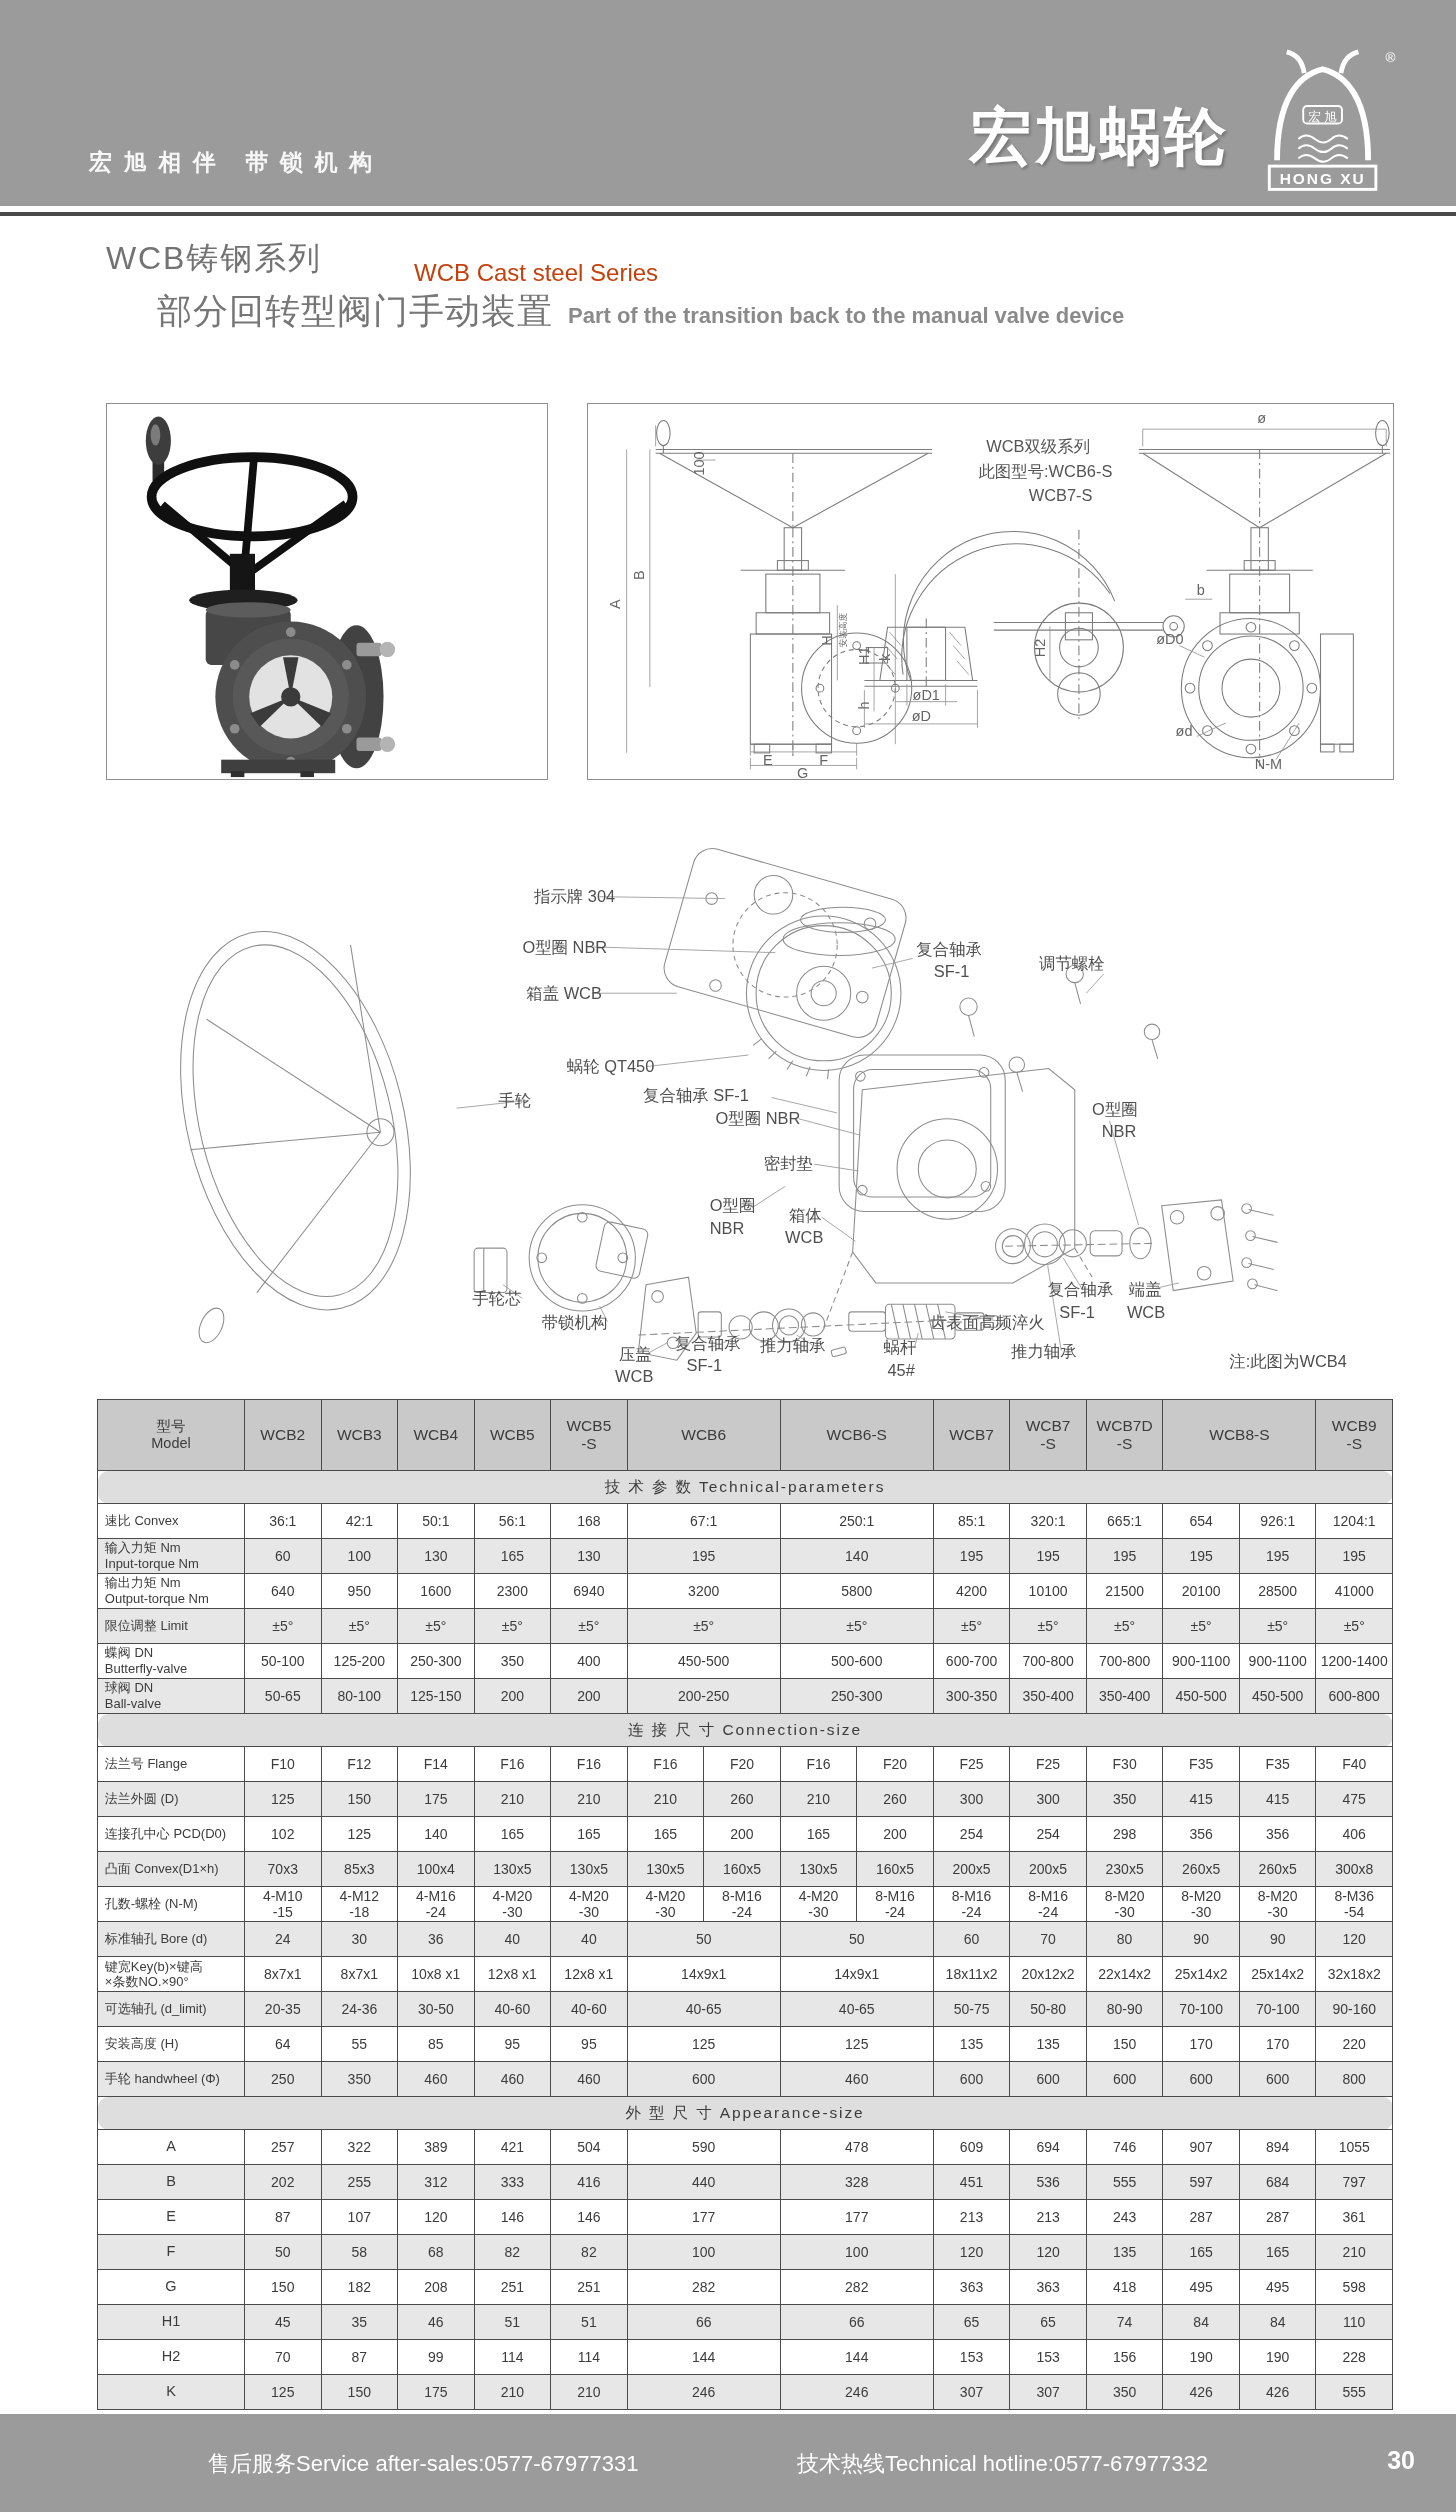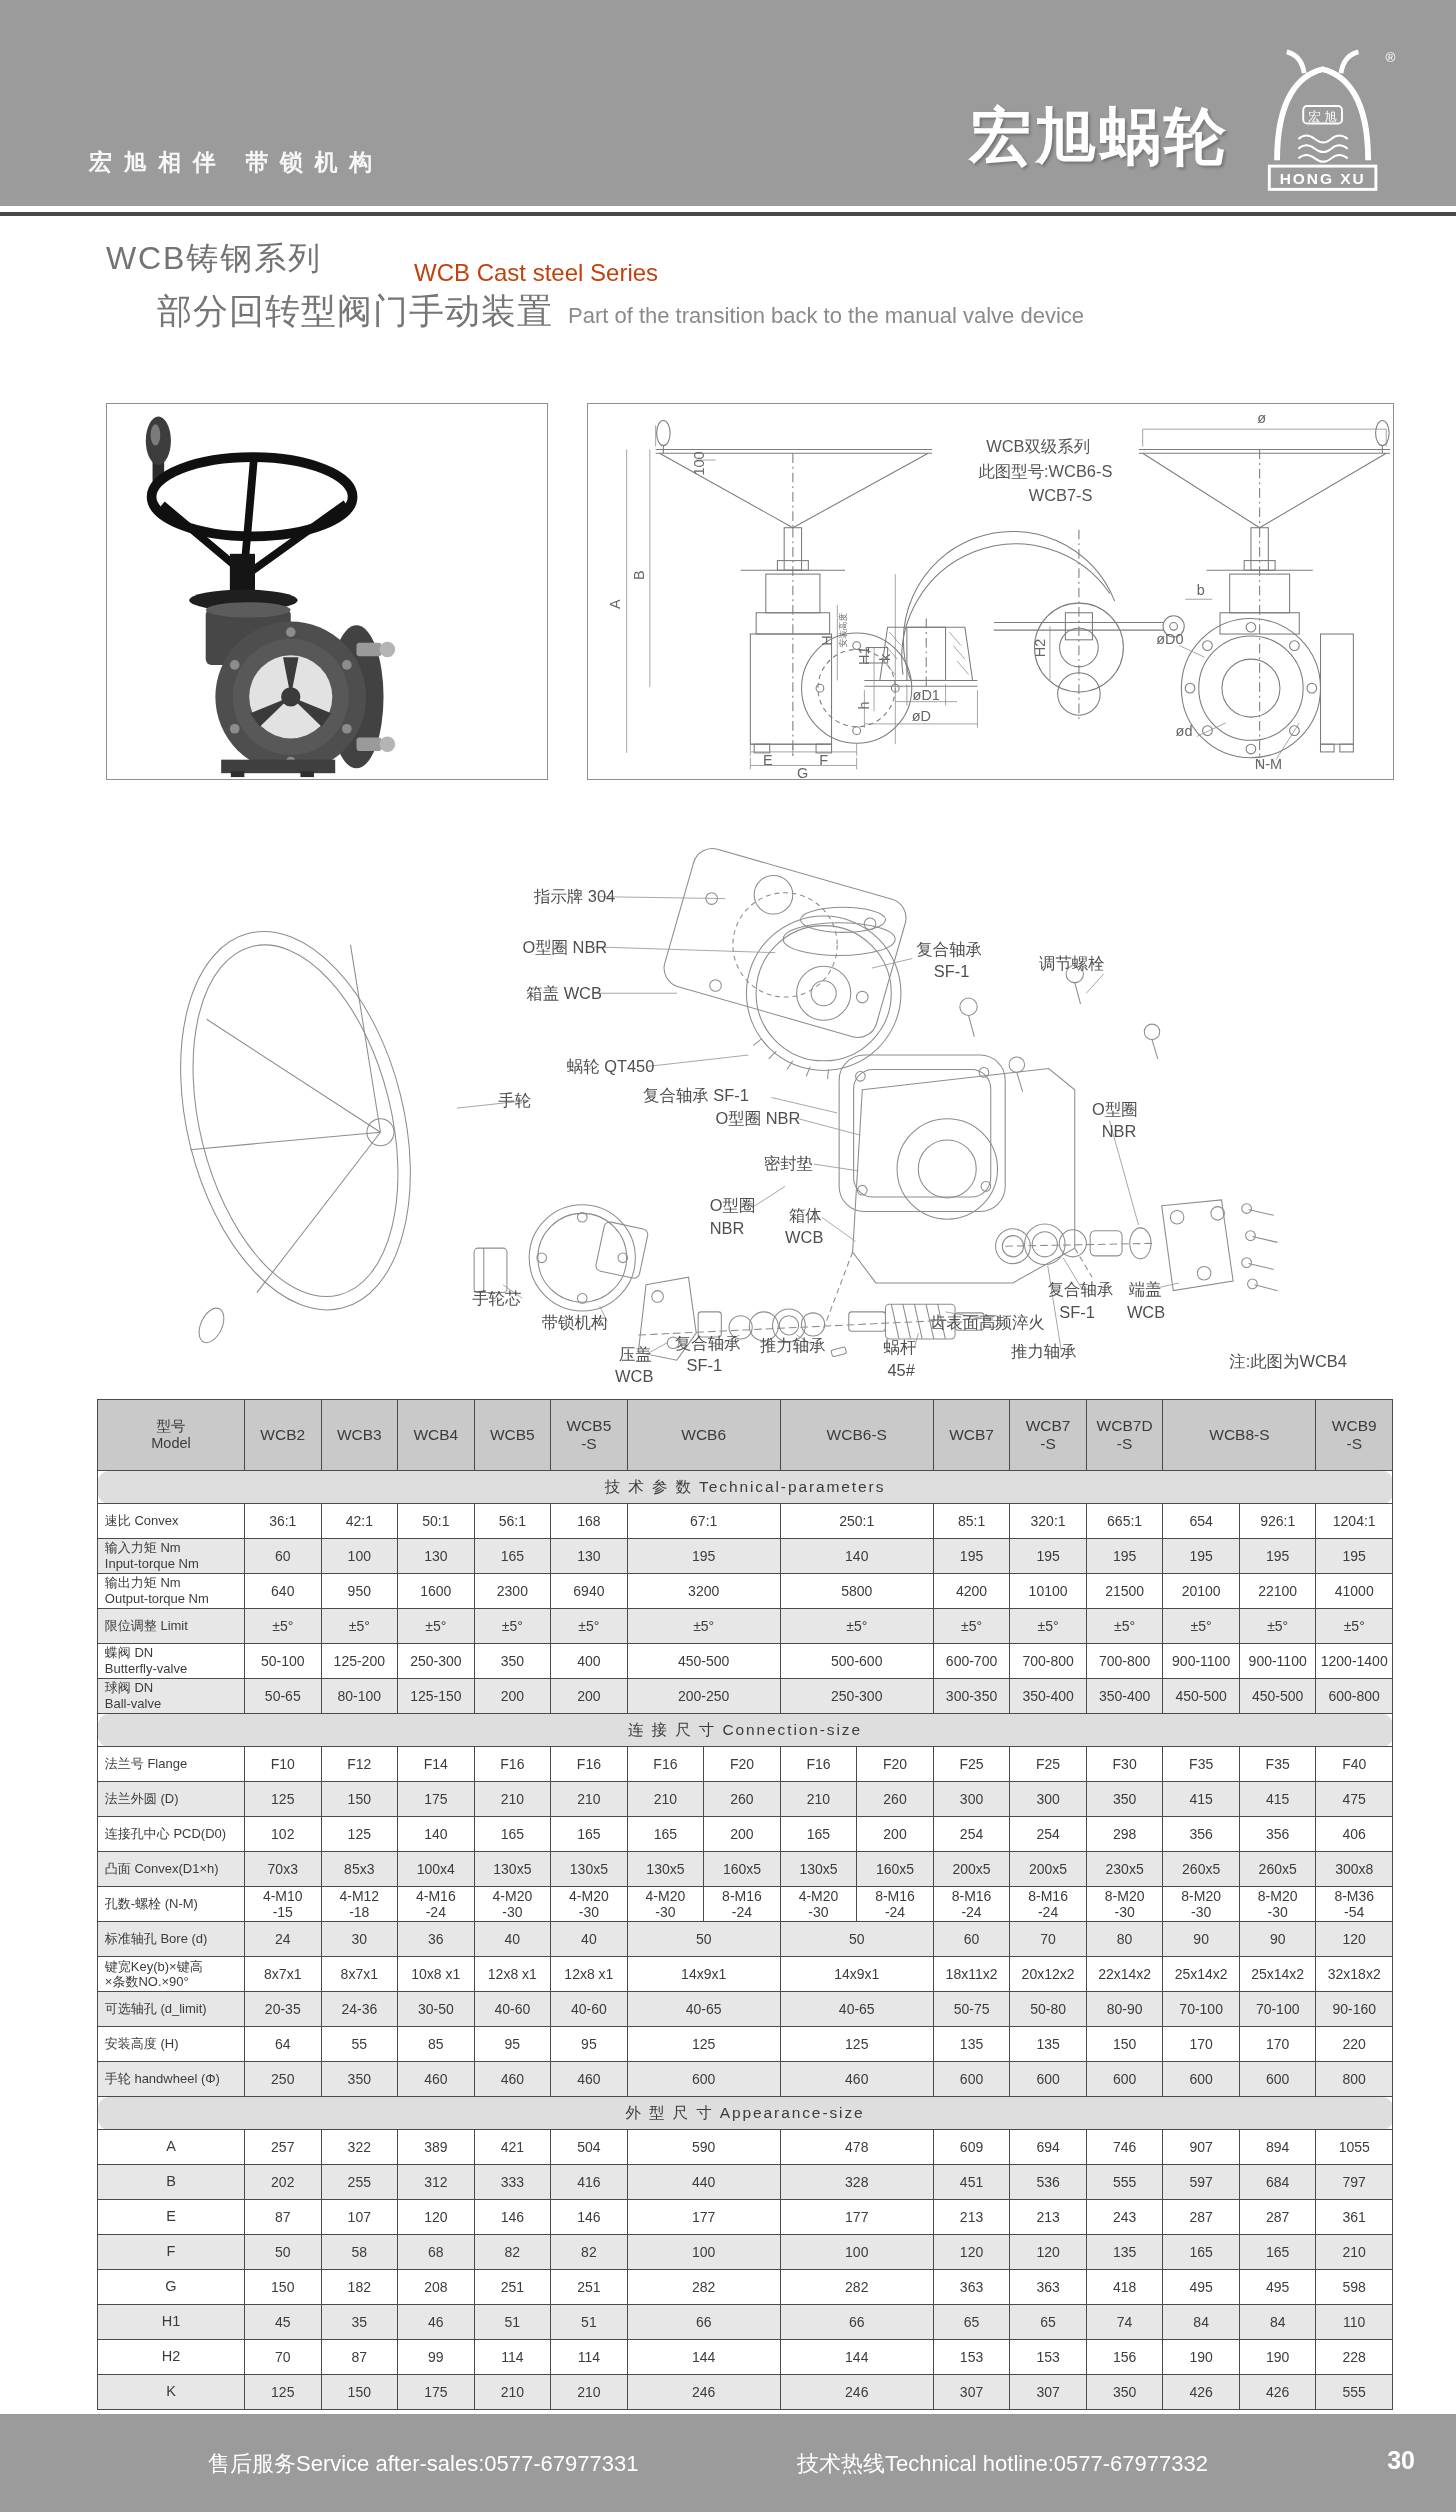--- a/index.html
+++ b/index.html
@@ -15,21 +15,21 @@
           letter-spacing:11.6px;opacity:.93;}
   .brand{position:absolute;right:227px;top:95px;color:#fff;font-size:62px;font-weight:bold;
          letter-spacing:2.9px;text-shadow:1.9px 1.9px 2.9px rgba(0,0,0,.25);}
   .logo{position:absolute;right:53px;top:46px;width:155px;height:150px;}
   .rule-a{position:absolute;left:0;top:206px;width:100%;height:5.8px;background:#fff;}
   .rule-b{position:absolute;left:0;top:212px;width:100%;height:3.9px;background:#4a4a4a;}
   
   .t-zh{position:absolute;left:106px;top:237px;font-size:32px;color:#737373;letter-spacing:1.9px;}
   .t-en{position:absolute;left:414px;top:259px;font-size:24px;color:#c2410c;}
   .st-zh{position:absolute;left:157px;top:288px;font-size:35px;color:#767676;letter-spacing:1px;}
-  .st-en{position:absolute;left:568px;top:303px;font-size:22px;color:#8a8a8a;}
+  .st-en{position:absolute;left:568px;top:303px;font-size:22px;color:#8a8a8a;font-weight:bold;}
   
   .panel{position:absolute;border:1px solid #8f8f8f;background:#fff;margin:0;}
   .panel-photo{left:106px;top:403px;width:440px;height:375px;}
   .panel-draw{left:587px;top:403px;width:805px;height:375px;}
   .panel svg{width:100%;height:100%;overflow:visible;}
   
   .exploded{position:absolute;left:97px;top:831px;width:1295px;height:562px;}
   .exploded svg{width:100%;height:100%;overflow:visible;}
   .xa{stroke:#8d8d8d;stroke-width:1.1;fill:none;}
   .leader{stroke:#9a9a9a;stroke-width:.9;fill:none;}
@@ -504,21 +504,21 @@
           <td colspan="1">950</td>
           <td colspan="1">1600</td>
           <td colspan="1">2300</td>
           <td colspan="1">6940</td>
           <td colspan="2">3200</td>
           <td colspan="2">5800</td>
           <td colspan="1">4200</td>
           <td colspan="1">10100</td>
           <td colspan="1">21500</td>
           <td colspan="1">20100</td>
-          <td colspan="1">22100</td>
+          <td colspan="1">28500</td>
           <td colspan="1">41000</td>
         </tr>
         <tr class="alt">
           <td class="row-label">限位调整 Limit</td>
           <td colspan="1">±5°</td>
           <td colspan="1">±5°</td>
           <td colspan="1">±5°</td>
           <td colspan="1">±5°</td>
           <td colspan="1">±5°</td>
           <td colspan="2">±5°</td>

